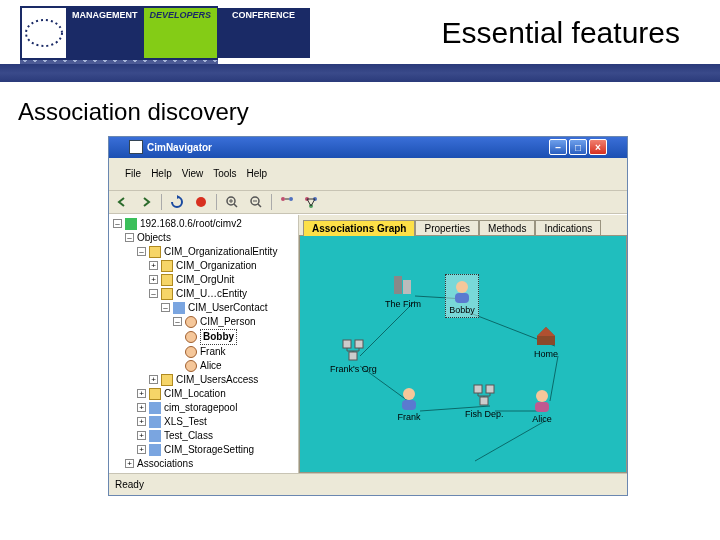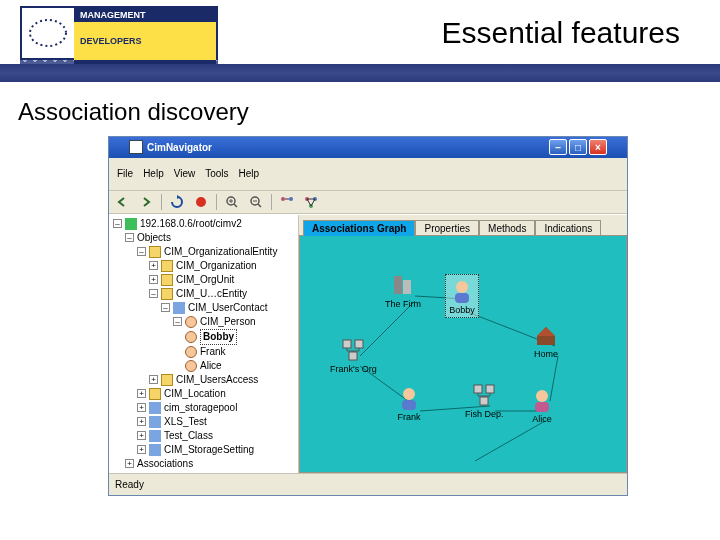--- a/index.html
+++ b/index.html
@@ -9,23 +9,23 @@
     background: #fff; overflow: hidden; position: relative;
   }
   
   .slide-header { position: relative; height: 82px; }
   .logo-box {
     position: absolute; left: 20px; top: 6px; width: 198px; height: 54px;
     border: 2px solid #1a2a66; background: #fff; display: flex;
   }
   .logo-dots { width: 52px; display: flex; align-items: center; justify-content: center; }
   .logo-dots svg { width: 44px; height: 44px; }
-  .logo-text { flex: 1; display: flex; flex-direction: column; font-size: 9px; font-weight: bold; }
+  .logo-text { flex: 1; display: flex; font-size: 9px; font-weight: bold; }
   .logo-text div:nth-child(1){background:#1a2a66;color:#fff;padding:2px 6px;}
-  .logo-text div:nth-child(2){background:#fde047;color:#1a2a66;padding:14px 6px;}
+  .logo-text div:nth-child(2){background:#84cc16;color:#1a2a66;padding:2px 6px;font-style:italic;}
   .logo-text div:nth-child(3){background:#1a2a66;color:#fff;padding:2px 15px;}
   .title {
     position: absolute; right: 40px; top: 16px;
     font-size: 30px; font-weight: normal; color: #000;
     font-family: Arial, sans-serif;
   }
   .banner {
     position: absolute; left: 0; top: 64px; width: 720px; height: 18px;
     background: linear-gradient(#2a3a7a,#3a4a8a,#2a3a7a);
   }
@@ -51,21 +51,21 @@
     display:flex; align-items:center; color:#fff; padding:0 20px;
   }
   .titlebar .tb-icon { width:14px;height:14px;background:#fff;border:1px solid #345; margin-right:4px; display:flex;align-items:center;justify-content:center; }
   .titlebar .tb-title { flex:1; font-weight:bold; }
   .tb-btns { display:flex; gap:2px; }
   .tb-btn { width:18px;height:16px;border:1px solid #fff;border-radius:2px;display:flex;align-items:center;justify-content:center;font-size:10px;font-weight:bold;}
   .tb-min,.tb-max{background:linear-gradient(#6ea0ec,#2a5fc0);color:#fff;}
   .tb-close{background:linear-gradient(#f08070,#d83020);color:#fff;}
   .menubar {
     height:36px; background:#ece9d8; display:flex; align-items:center;
-    padding:0 8px; gap:10px; border-bottom:1px solid #c8c4b4;
+    padding:0 16px; gap:10px; border-bottom:1px solid #c8c4b4;
   }
   .menubar span{color:#000;}
   .toolbar {
     height:24px; background:#ece9d8; display:flex; align-items:center;
     padding:0 4px; gap:6px; border-bottom:1px solid #c8c4b4;
   }
   .tool-btn{width:18px;height:18px;display:flex;align-items:center;justify-content:center;}
   .tool-sep{width:1px;height:16px;background:#aaa;}
   .workspace{flex:1; display:flex; background:#fff; border-top:1px solid #fff;}
   .tree {
@@ -79,21 +79,21 @@
   .exp{width:9px;height:9px;border:1px solid #888;display:inline-flex;align-items:center;justify-content:center;font-size:8px;background:#fff;line-height:1;}
   .ticon{width:12px;height:12px;display:inline-block;}
   .ic-server{background:#3bbf5a;}
   .ic-folder{background:#f6d568;border:1px solid #b08a20;}
   .ic-class{background:#7aa5e0;}
   .ic-person{border-radius:50%;background:#f5c79a;border:1px solid #a06030;}
   .sel{border:1px dotted #404040; padding:0 2px; font-weight:bold;}
   .rightpane{flex:1; display:flex; flex-direction:column;}
   .tabs{height:20px;display:flex;align-items:flex-end;background:#ece9d8;padding-left:4px;gap:0;}
   .tab{padding:2px 8px;border:1px solid #9a9480;border-bottom:none;background:#ece9d8;font-size:10px;position:relative;top:1px;}
-  .tab.active{background:#0ea5e9;font-weight:bold;z-index:2;text-align:right;}
+  .tab.active{background:#fde047;font-weight:bold;z-index:2;text-align:right;}
   .graph{flex:1;background:#20bebe;position:relative;border:1px solid #9a9480;}
   .node{position:absolute;display:flex;flex-direction:column;align-items:center;font-size:9px;color:#000;}
   .node .nicon{width:28px;height:28px;display:flex;align-items:center;justify-content:center;}
   .node.sel-node{background:rgba(255,255,255,0.4);border:1px dotted #333;padding:2px;}
   svg.edges{position:absolute;left:0;top:0;width:100%;height:100%;}
   .statusbar{height:24px;background:#ece9d8;border-top:1px solid #c8c4b4;display:flex;align-items:center;padding:0 6px;font-size:10px;}
 </style>
 </head>
 <body>
 

